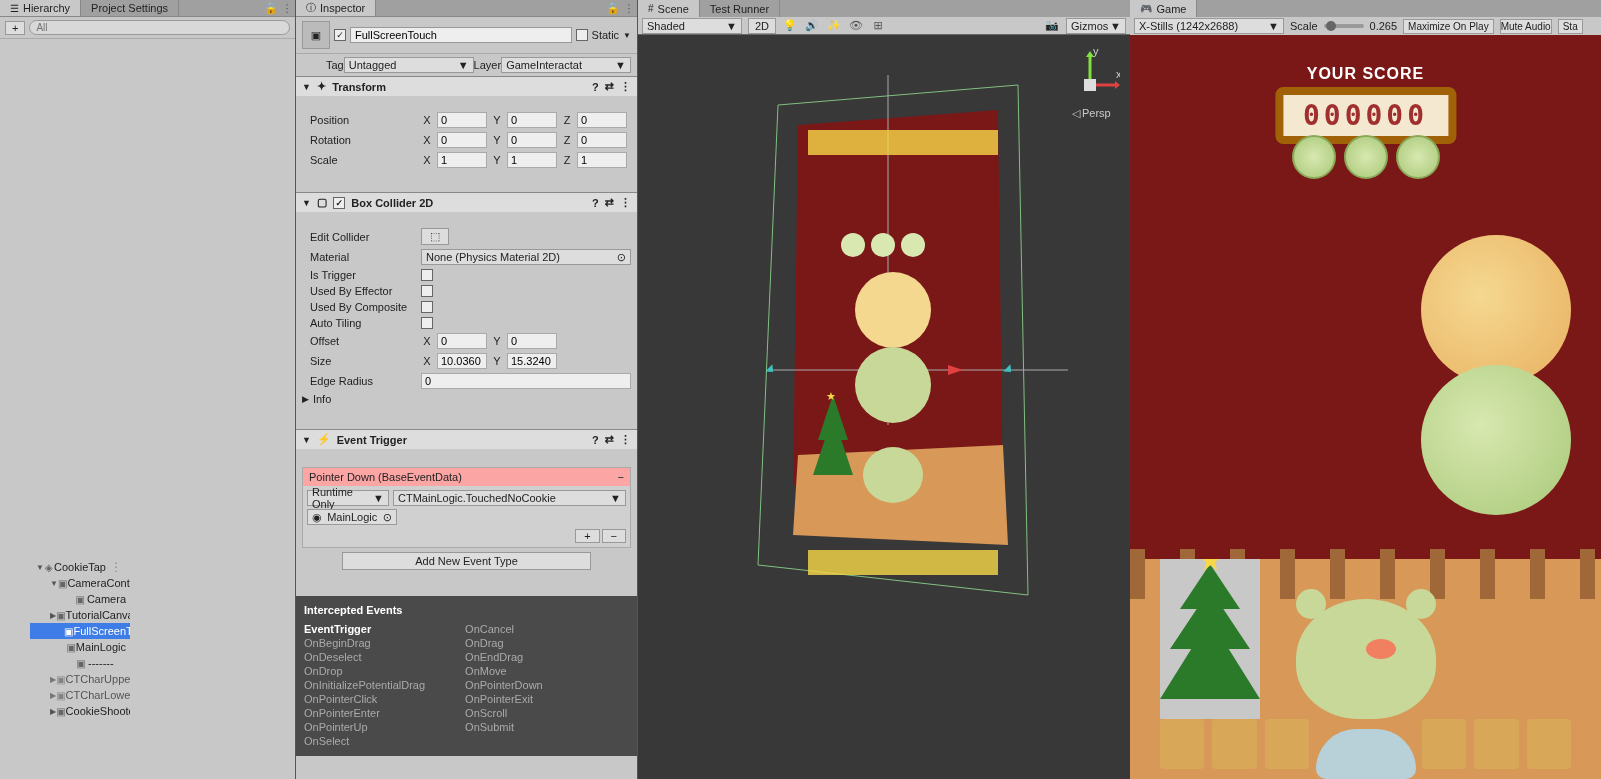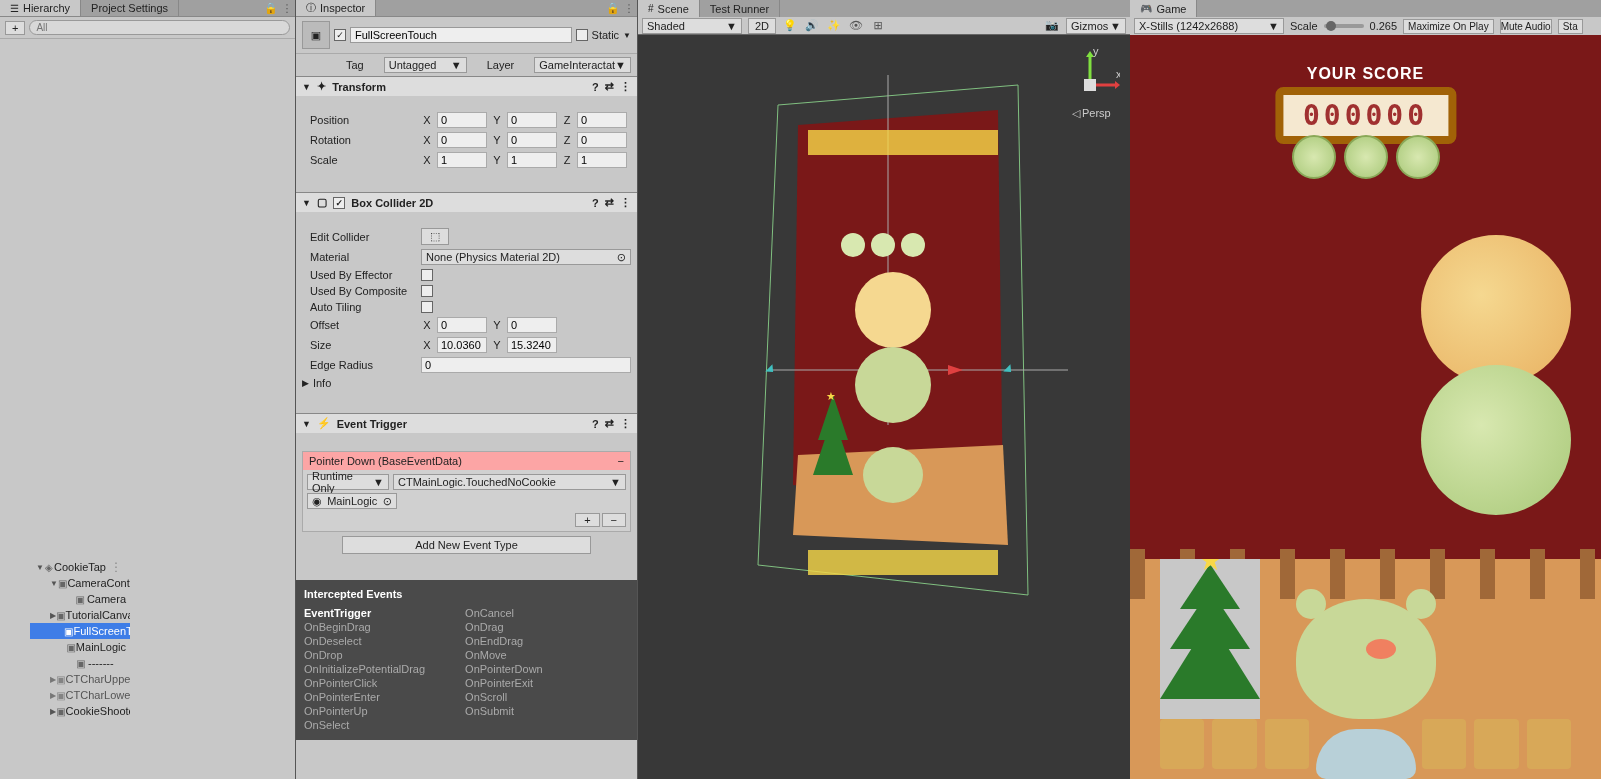--- a/index.html
+++ b/index.html
@@ -18,21 +18,21 @@
 .tree-row.selected .arrow { color: white; }
 .tree-row .icon { width: 14px; text-align: center; font-size: 10px; color: #666; }
 .tree-row.selected .icon { color: white; }
 .dot-menu { margin-left: auto; color: #888; font-size: 12px; padding: 0 4px;}
 .inspector { width: 342px; }
 .insp-header { background: #c8c8c8; padding: 4px 6px; display: flex; align-items: center; gap: 4px; border-bottom: 1px solid #aaa; }
 .cube-icon { width: 28px; height: 28px; background: #bbb; border: 1px solid #999; display: flex; align-items: center; justify-content: center; }
 .name-field { flex: 1; background: #eee; border: 1px solid #999; padding: 2px 4px; height: 16px; }
 .checkbox { width: 12px; height: 12px; border: 1px solid #666; background: #eee; display: inline-flex; align-items: center; justify-content: center; font-size: 9px; }
 .checkbox.checked::after { content: "✓"; }
-.tag-row { display: flex; padding: 3px 6px; gap: 20px; align-items: center; background: #c8c8c8; }
+.tag-row { display: flex; padding: 3px 6px; gap: 0; align-items: center; background: #c8c8c8; }
 .dropdown { background: #ddd; border: 1px solid #999; padding: 1px 4px; height: 16px; display: flex; align-items: center; justify-content: space-between; }
 .comp { border-top: 1px solid #888; }
 .comp-header { background: #ddd; padding: 3px 6px; display: flex; align-items: center; gap: 6px; font-weight: bold; }
 .comp-header .arrow { font-size: 9px; }
 .comp-body { padding: 2px 6px 22px 6px; margin-top: 12px; }
 .prop-row { display: flex; align-items: center; padding: 2px 0; gap: 4px; }
 .prop-label { width: 115px; padding-left: 8px; }
 .xyz-label { width: 12px; text-align: center; }
 .num-input { background: #eee; border: 1px solid #aaa; padding: 1px 3px; width: 50px; height: 16px; }
 .wide-input { flex: 1; }
@@ -243,20 +243,24 @@
           <span class="btn" style="padding:1px 8px;">⬚</span>
           </div>
         <div class="prop-row">
             <span class="prop-label">Material</span>
           <div class="dropdown wide-input">
               <span>None (Physics Material 2D)</span>
               <span>⊙</span>
             </div>
           </div>
         <div class="prop-row">
+            <span class="prop-label">Is Trigger</span>
+          <span class="checkbox"></span>
+          </div>
+        <div class="prop-row">
             <span class="prop-label">Used By Effector</span>
           <span class="checkbox"></span>
           </div>
         <div class="prop-row">
             <span class="prop-label">Used By Composite</span>
           <span class="checkbox"></span>
           </div>
         <div class="prop-row">
             <span class="prop-label">Auto Tiling</span>
           <span class="checkbox"></span>

